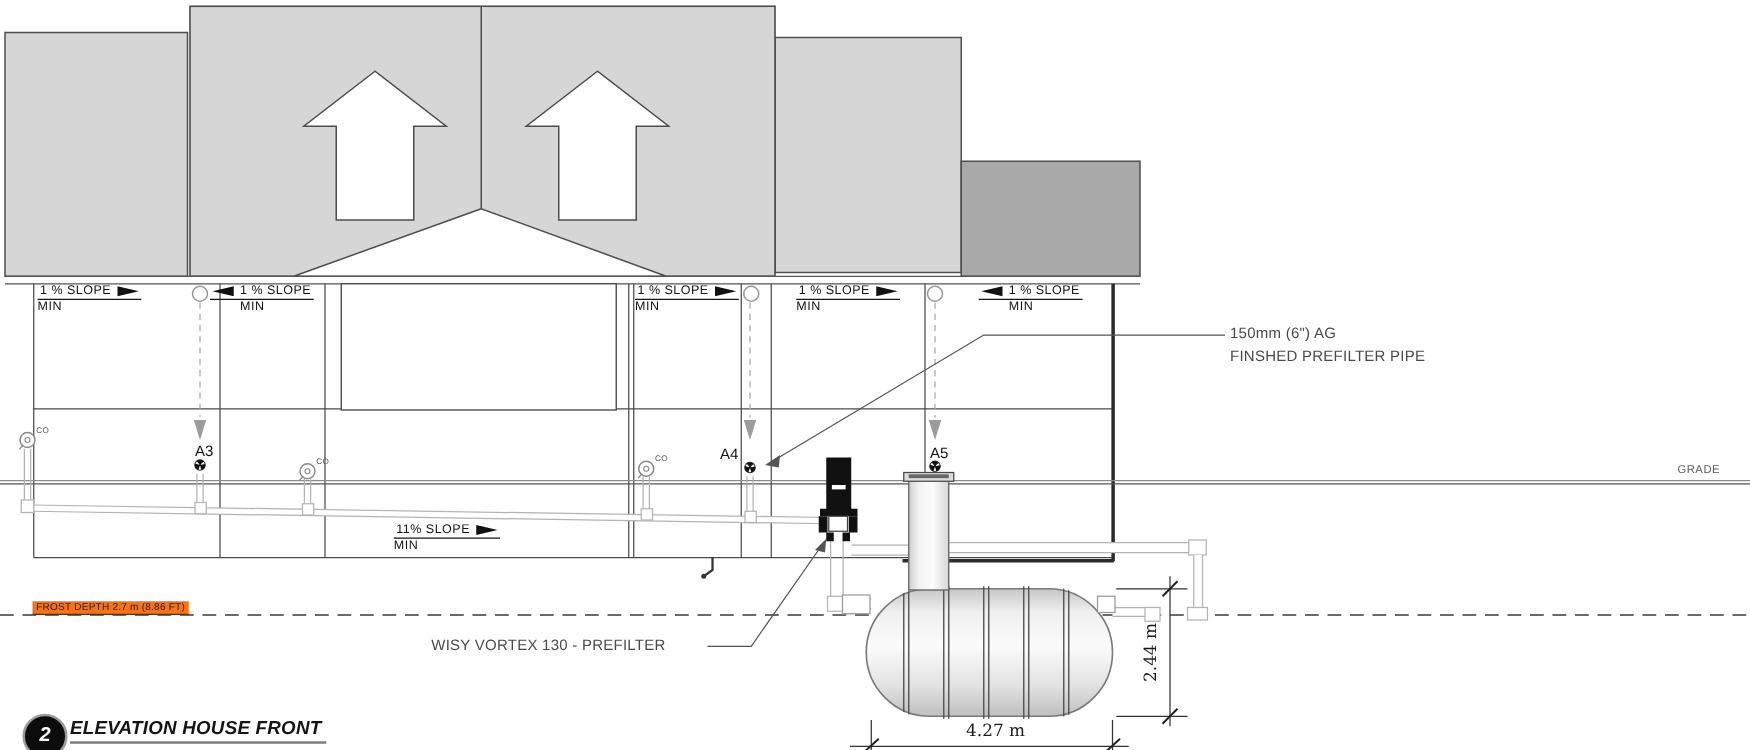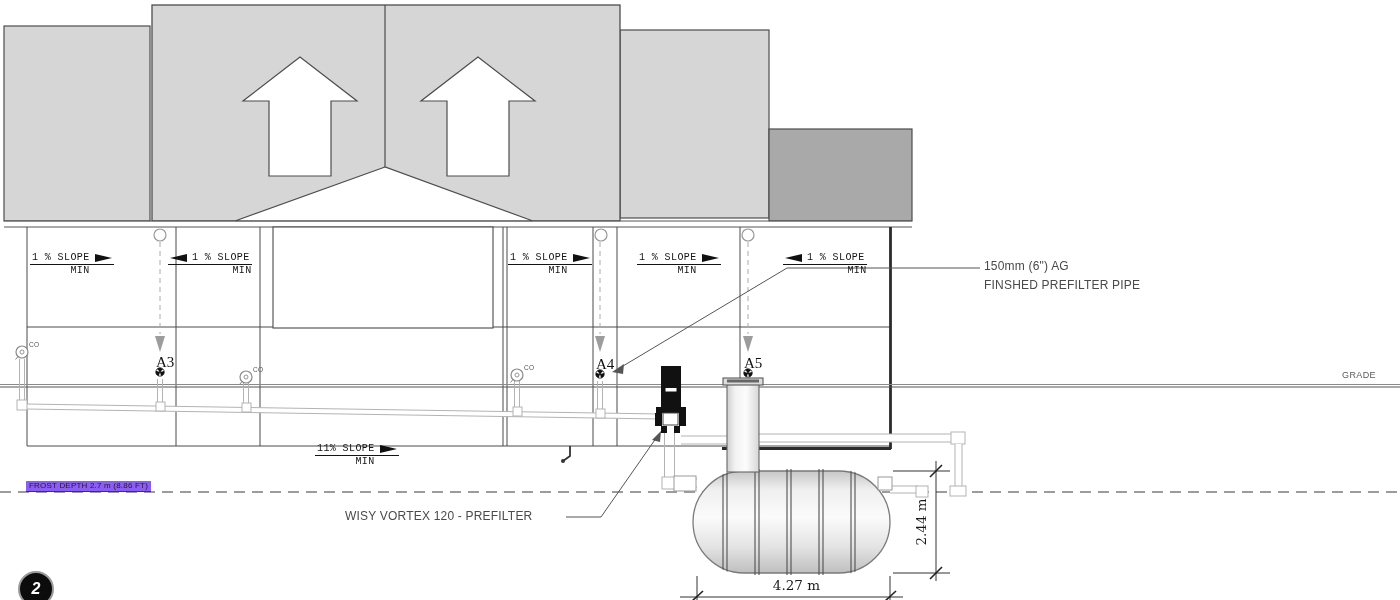--- a/index.html
+++ b/index.html
@@ -1,36 +1,36 @@
 <!DOCTYPE html>
 <html><head>
 <meta charset="utf-8">
 <style>
   html,body{margin:0;padding:0;background:#fff;}
   #stage{position:relative;width:1400px;height:600px;overflow:hidden;background:#fff;
          font-family:"Liberation Sans",sans-serif;}
   #linework{position:absolute;left:0;top:0;}
   .txt{position:absolute;white-space:nowrap;}
   
-  .slope{position:absolute;font-family:Liberation Mono, monospace;font-size:10px;color:#141414;
-         text-align:right;line-height:11px;margin-top:25px;}
+  .slope{position:absolute;font-family:Liberation Sans, sans-serif;font-size:10px;color:#141414;
+         text-align:left;line-height:11px;}
   .srow{display:flex;align-items:center;border-bottom:1px solid #141414;padding:0 2px 1px 2px;}
   .stxt{letter-spacing:.4px;white-space:nowrap;}
   .tri{display:inline-block;width:0;height:0;}
   .tri-r{border-left:17px solid #111;border-top:4.5px solid transparent;border-bottom:4.5px solid transparent;margin-left:5px;}
   .tri-l{border-right:17px solid #111;border-top:4.5px solid transparent;border-bottom:4.5px solid transparent;margin-right:5px;}
   .smin{letter-spacing:.4px;}
   .mr{margin-right:24px;} .ml{margin-left:24px;}
   
   .ann{font-size:12px;color:#4a4a4a;letter-spacing:.2px;}
-  .tag{font-size:15px;color:#111;font-family:Liberation Serif, serif;}
+  .tag{font-size:12px;color:#111;}
   .co{font-size:6.5px;color:#555;letter-spacing:.3px;}
   .dim{font-family:"DejaVu Serif","Liberation Serif",serif;font-size:13.5px;color:#1a1a1a;}
   .dimv{transform:rotate(-90deg);transform-origin:center center;text-align:center;}
-  .frost{font-size:8px;color:#222;background:#8b5cf6;border-bottom:1px solid #3a3a3a;
+  .frost{font-size:8px;color:#222;background:#f97316;border-bottom:1px solid #3a3a3a;
          padding:0 3px 1px 3px;letter-spacing:.2px;}
   .grade{font-size:9px;color:#5a5a5a;letter-spacing:.4px;}
   
   .tcirc{position:absolute;left:18px;top:571px;width:32px;height:32px;border-radius:50%;
          background:#0c0c0c;border:2px solid #9a9a9a;color:#fff;text-align:center;
          line-height:32px;font-weight:bold;font-size:16px;font-style:italic;}
   .ttitle{position:absolute;left:56px;top:574px;font-size:15px;font-weight:bold;font-style:italic;
           color:#141414;border-bottom:2.5px solid #7d7d7d;padding:0 4px 2px 0;letter-spacing:.2px;}
 </style>
 </head>
@@ -277,30 +277,31 @@
 </div>
 <div class="slope" style="left:315px;top:418px">
   <div class="srow">
         <span class="stxt">11% SLOPE</span>
         <span class="tri tri-r"></span>
       </div>
   <div class="smin mr">MIN</div>
 </div>
 
 <div class="txt tag" style="left:156px;top:354px">A3</div>
-<div class="txt tag" style="left:596px;top:356px">A4</div>
+<div class="txt tag" style="left:576px;top:356px">A4</div>
 <div class="txt tag" style="left:744px;top:355px">A5</div>
 <div class="txt co" style="left:29px;top:341px">CO</div>
 <div class="txt co" style="left:253px;top:366px">CO</div>
 <div class="txt co" style="left:524px;top:364px">CO</div>
 
 <div class="txt ann" style="left:984px;top:259px">150mm (6") AG</div>
 <div class="txt ann" style="left:984px;top:278px">FINSHED PREFILTER PIPE</div>
-<div class="txt ann" style="left:345px;top:509px">WISY VORTEX 120 - PREFILTER</div>
+<div class="txt ann" style="left:345px;top:509px">WISY VORTEX 130 - PREFILTER</div>
 <div class="txt grade" style="left:1342px;top:370px">GRADE</div>
 <div class="txt frost" style="left:26px;top:481px">FROST DEPTH 2.7 m (8.86 FT)</div>
 
 <div class="txt dim" style="left:750px;top:577px;width:70px;text-align:right">4.27 m</div>
 <div class="txt dim dimv" style="left:893px;top:514px;width:56px">2.44 m</div>
 
 <div class="tcirc">2</div>
+<div class="ttitle">ELEVATION HOUSE FRONT</div>
 
 </div>
 
 </body></html>

